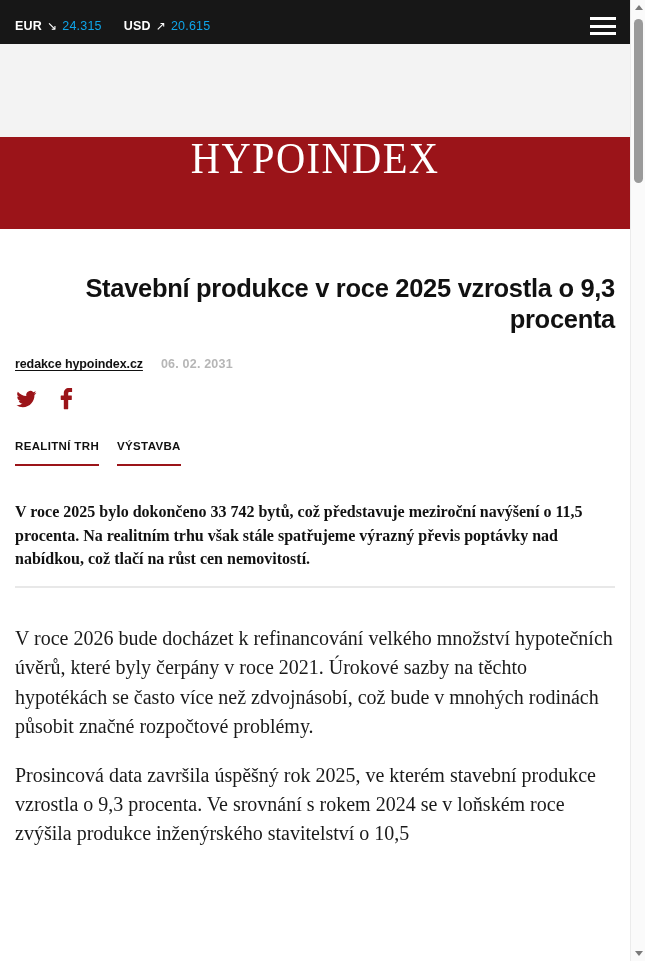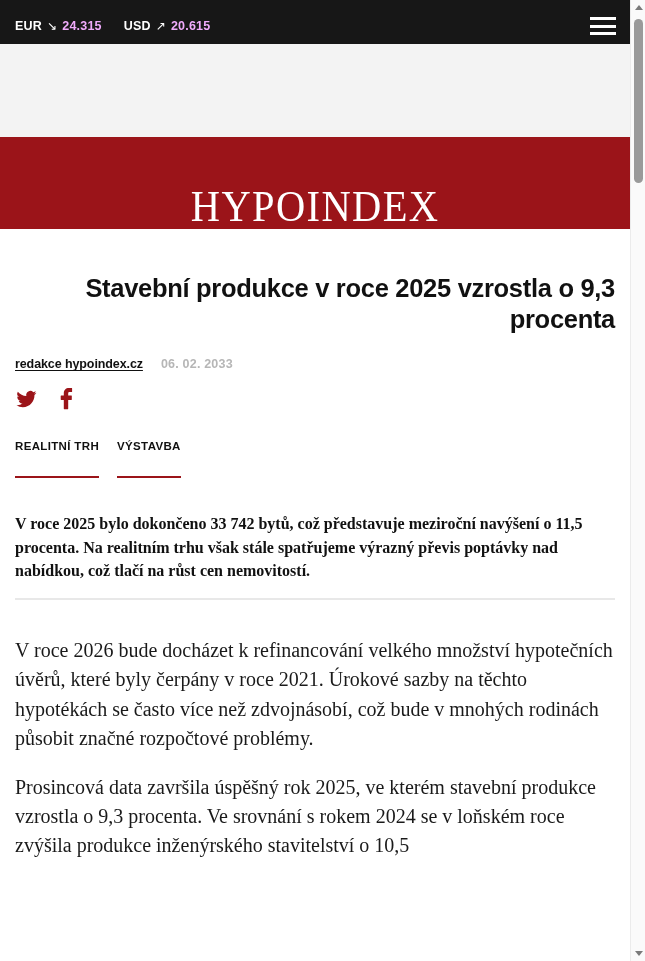--- a/index.html
+++ b/index.html
@@ -51,21 +51,21 @@
     letter-spacing: .2px;
     white-space: nowrap;
   }
   .rate .cur { color: #ffffff; }
   .rate .arrow {
     font-size: 12px;
     line-height: 1;
     color: #ffffff;
     font-weight: 400;
   }
-  .rate .val { color: #f0abfc; font-weight: 700; }
+  .rate .val { color: #0ea5e9; font-weight: 400; }
 
   .hamburger {
     width: 26px;
     height: 22px;
     display: flex;
     flex-direction: column;
     justify-content: space-between;
     padding: 2px 0;
     box-sizing: border-box;
     cursor: pointer;
@@ -81,21 +81,21 @@
   .graystrip {
     height: 93px;
     background: #f3f3f3;
   }
 
   
   .brandbar {
     height: 92px;
     background: #9b1419;
     display: flex;
-    align-items: flex-end;
+    align-items: flex-start;
     justify-content: center;
   }
   .brandbar .logo {
     color: #ffffff;
     font-family: "Liberation Serif", "DejaVu Serif", serif;
     font-size: 44px;
     letter-spacing: 1.5px;
     font-weight: 400;
     transform: scaleX(0.92);
     line-height: 1;
@@ -159,21 +159,21 @@
     margin-top: 30px;
     display: flex;
     gap: 18px;
   }
   .tag {
     font-size: 11.5px;
     font-weight: 700;
     letter-spacing: .35px;
     color: #111111;
     text-transform: uppercase;
-    padding-bottom: 24px;
+    padding-bottom: 12px;
     border-bottom: 2px solid #9b1419;
     cursor: pointer;
     white-space: nowrap;
   }
 
   .perex {
     margin-top: 34px;
     font-family: "Liberation Serif", "DejaVu Serif", serif;
     font-size: 16px;
     line-height: 1.46;
@@ -277,21 +277,21 @@
   <div class="brandbar">
     <div class="logo">HYPOINDEX</div>
   </div>
 
   <div class="article">
 
     <h1 class="title">Stavební produkce v roce 2025 vzrostla o 9,3 procenta</h1>
 
     <div class="meta">
       <span class="author">redakce hypoindex.cz</span>
-      <span class="date">06. 02. 2033</span>
+      <span class="date">06. 02. 2031</span>
     </div>
 
     <div class="share">
       <span class="ico">
         <svg width="23" height="20" viewBox="0 0 24 24" fill="currentColor" aria-hidden="true">
           <path d="M23.95 4.57a10 10 0 0 1-2.82.78 4.93 4.93 0 0 0 2.16-2.72 9.86 9.86 0 0 1-3.13 1.2 4.92 4.92 0 0 0-8.38 4.48A13.97 13.97 0 0 1 1.64 3.16a4.92 4.92 0 0 0 1.52 6.57 4.9 4.9 0 0 1-2.23-.62v.06a4.92 4.92 0 0 0 3.95 4.83 4.94 4.94 0 0 1-2.22.08 4.93 4.93 0 0 0 4.6 3.42A9.87 9.87 0 0 1 0 19.54a13.94 13.94 0 0 0 7.55 2.21c9.06 0 14.01-7.5 14.01-14.01 0-.21 0-.42-.02-.63a10 10 0 0 0 2.41-2.54z"></path>
         </svg>
       </span>
       <span class="ico">
         <svg width="13" height="22" viewBox="0 0 12 22" fill="currentColor" aria-hidden="true">

